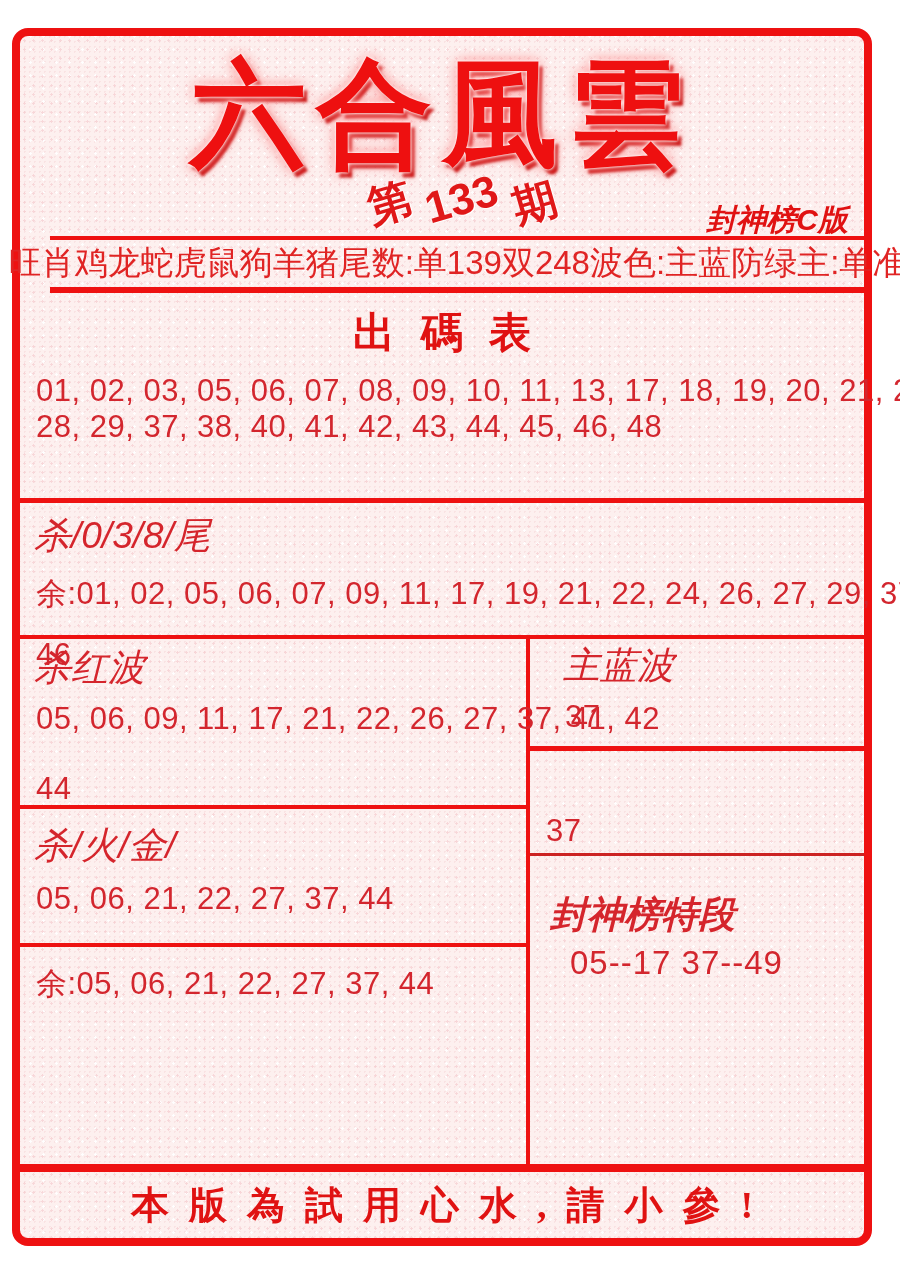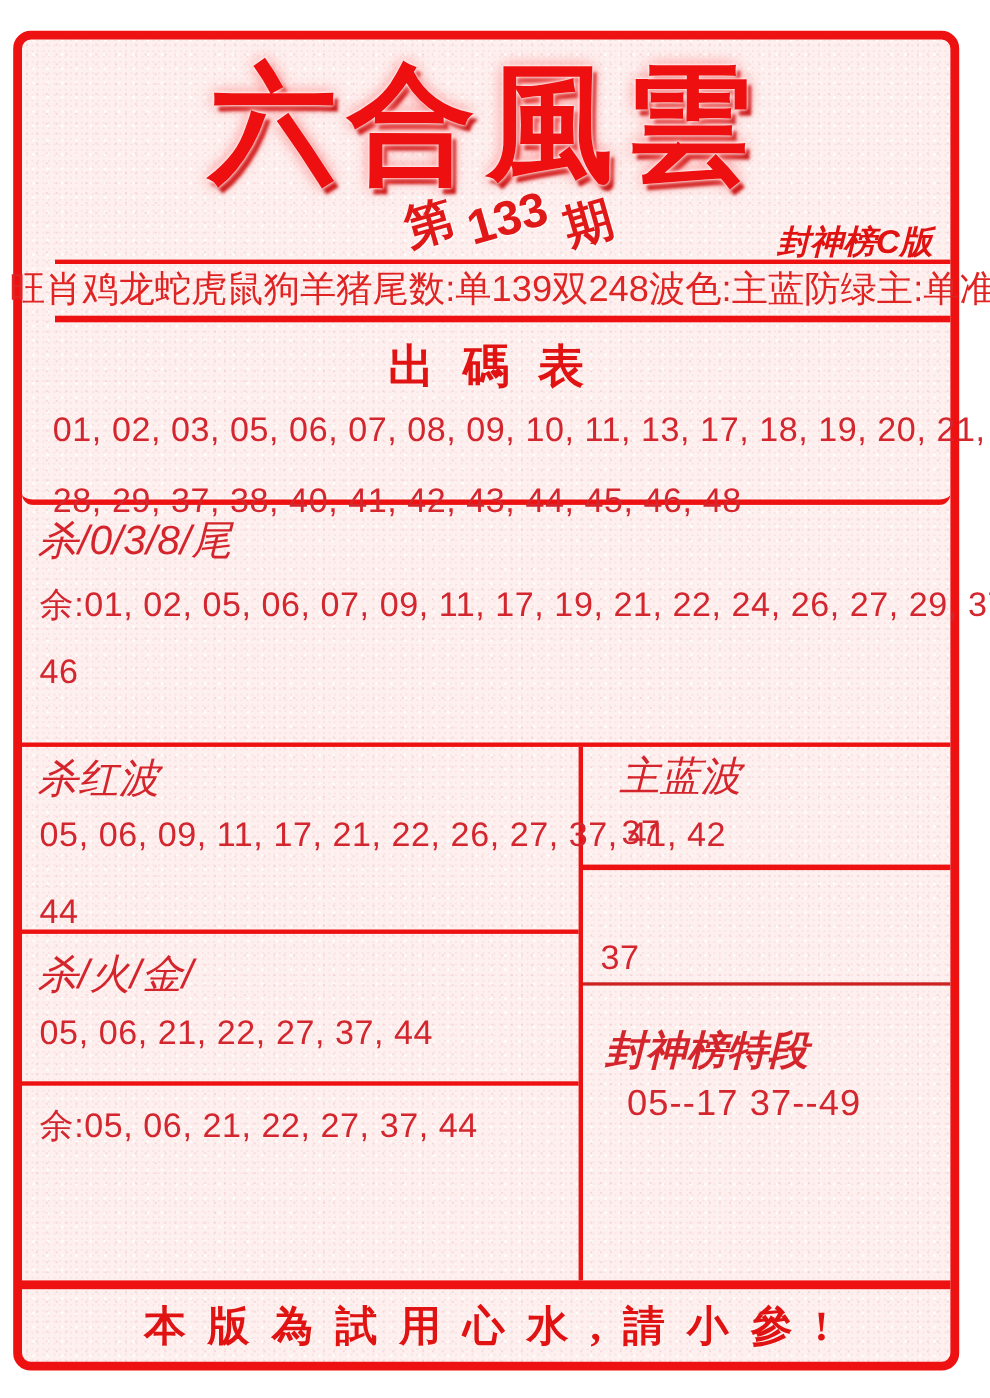--- a/index.html
+++ b/index.html
@@ -57,41 +57,40 @@
   .tip-row{
     flex:none;height:57px;box-sizing:border-box;
     border-top:4px solid #ee1111;
     border-bottom:6px solid #ee1111;
     display:flex;align-items:center;justify-content:center;
     font-size:33px;color:#e02424;
     white-space:nowrap;
     margin-left:30px;
   }
   .code-box{
-    flex:none;height:166px;box-sizing:border-box;
+    flex:none;height:210px;box-sizing:border-box;
     border-bottom:5px solid #ee1111;
-    padding:0 20px;
-    border-radius:10px;
+    padding:0 8px;
   }
   .code-title{
     text-align:center;margin-top:12px;
     font-family:"Liberation Serif",serif;
     font-weight:bold;font-size:42px;color:#e01212;
     letter-spacing:26px;text-indent:26px;
   }
   .numline{
     font-size:31px;color:#d3262e;
     padding-left:8px;white-space:nowrap;
     letter-spacing:0.5px;
   }
   .code-box .numline.l1{margin-top:12px;}
-  .code-box .numline.l2{margin-top:28px;}
+  .code-box .numline.l2{}
 
   .tails-box{
-    flex:none;height:220px;box-sizing:border-box;
+    flex:none;height:136px;box-sizing:border-box;
     border-bottom:4px solid #ee1111;
     padding:0 8px;
   }
   .sec-label{
     font-size:37px;color:#d5252c;font-style:italic;
     padding-left:6px;white-space:nowrap;
   }
   .tails-box .sec-label{padding-top:8px;}
   .tails-box .numline.l1{margin-top:12px;}
   .tails-box .numline.l2{margin-top:22px;}

